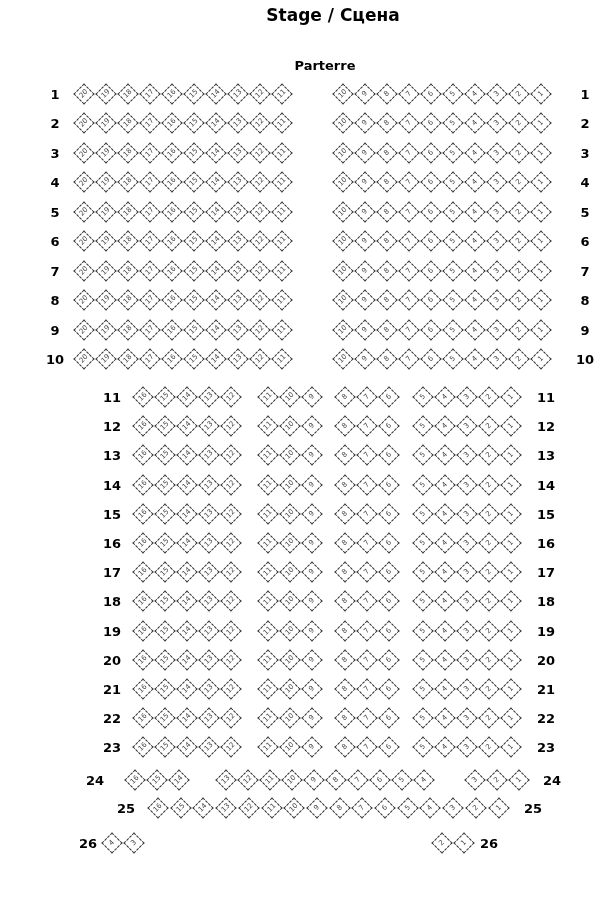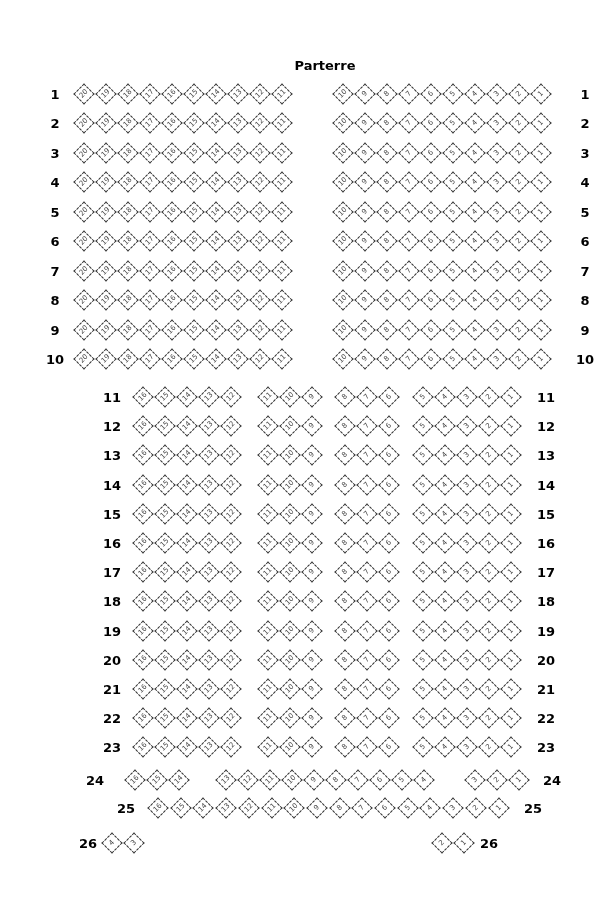--- a/index.html
+++ b/index.html
@@ -54,20 +54,21 @@
     font-size: 7px;
     line-height: 1;
     color: var(--seat-number, #444);
     pointer-events: none;
   }
 </style>
 </head>
 <body>
 
 <div class="canvas">
+  <div class="stage-title">Stage / Сцена</div>
   <div class="section-label">Parterre</div>
   <div>
       <div class="row-label" style="left: 55px; top: 94px;">1</div>
       <div class="row-label" style="left: 585px; top: 94px;">1</div>
       <div class="seat" style="left: 84px; top: 94px;">
         <span>20</span>
       </div>
       <div class="seat" style="left: 106px; top: 94px;">
         <span>19</span>
       </div>

